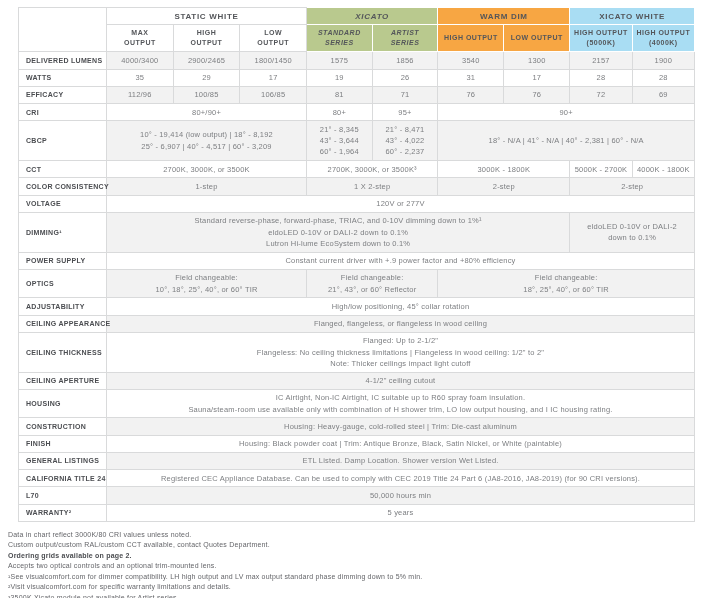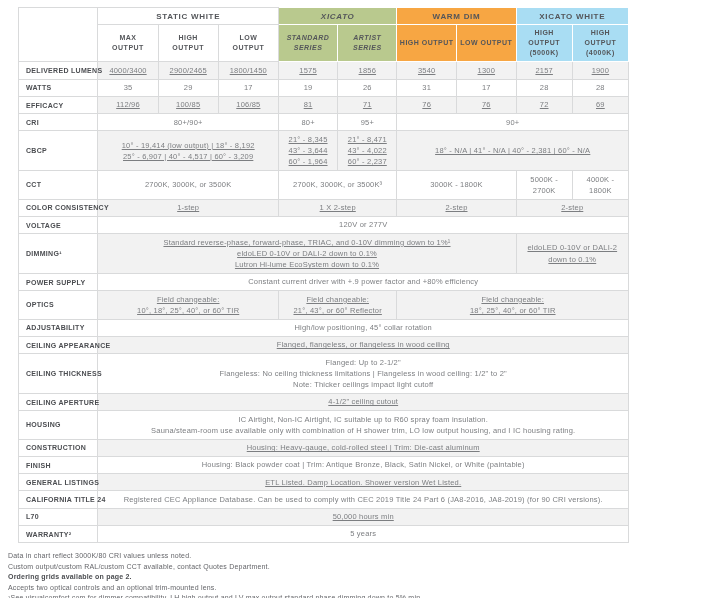--- a/index.html
+++ b/index.html
@@ -13,21 +13,21 @@
     --value-text:#7c7e81;
     --footnote-text:#646569;
   }
   html,body{margin:0;padding:0;background:#fff;}
   body{
     width:707px;height:598px;overflow:hidden;
     font-family:"Liberation Sans", sans-serif;
   }
   .page{padding:7px 12px 0 18px;}
   table.spec{
-    border-collapse:collapse;table-layout:fixed;width:611px;
+    border-collapse:collapse;table-layout:fixed;width:677px;
   }
   col.c-label{width:13%;}
   col.c-static{width:9.85%;}
   col.c-xicato{width:9.7%;}
   col.c-warm{width:9.75%;}
   col.c-tunable{width:9.2%;}
   th,td{border:1px solid var(--border);}
   thead th{
     font-weight:bold;color:var(--header-text);text-align:center;
     background:#fff;
@@ -41,21 +41,21 @@
   th.corner{background:#fff;}
   tbody th{
     font-size:7px;letter-spacing:.3px;color:var(--label-text);
     text-align:left;font-weight:bold;background:#fff;
     padding:3px 2px 3px 7px;white-space:nowrap;
   }
   tbody td{
     font-size:7.5px;color:var(--value-text);text-align:center;
     padding:2.5px 3px;line-height:1.5;letter-spacing:.2px;
   }
-  tr.shaded td{background:var(--row-shade);text-decoration:underline;}
+  tr.shaded td{background:var(--row-shade);}
   .footnotes{margin:8px 0 0 -10px;}
   .fn{font-size:7px;color:var(--footnote-text);line-height:1.5;letter-spacing:.2px;}
   .fn.bold{font-weight:bold;color:var(--label-text);}
 </style>
 </head>
 <body>
 
 <div class="page">
   <table class="spec">
     <colgroup>

